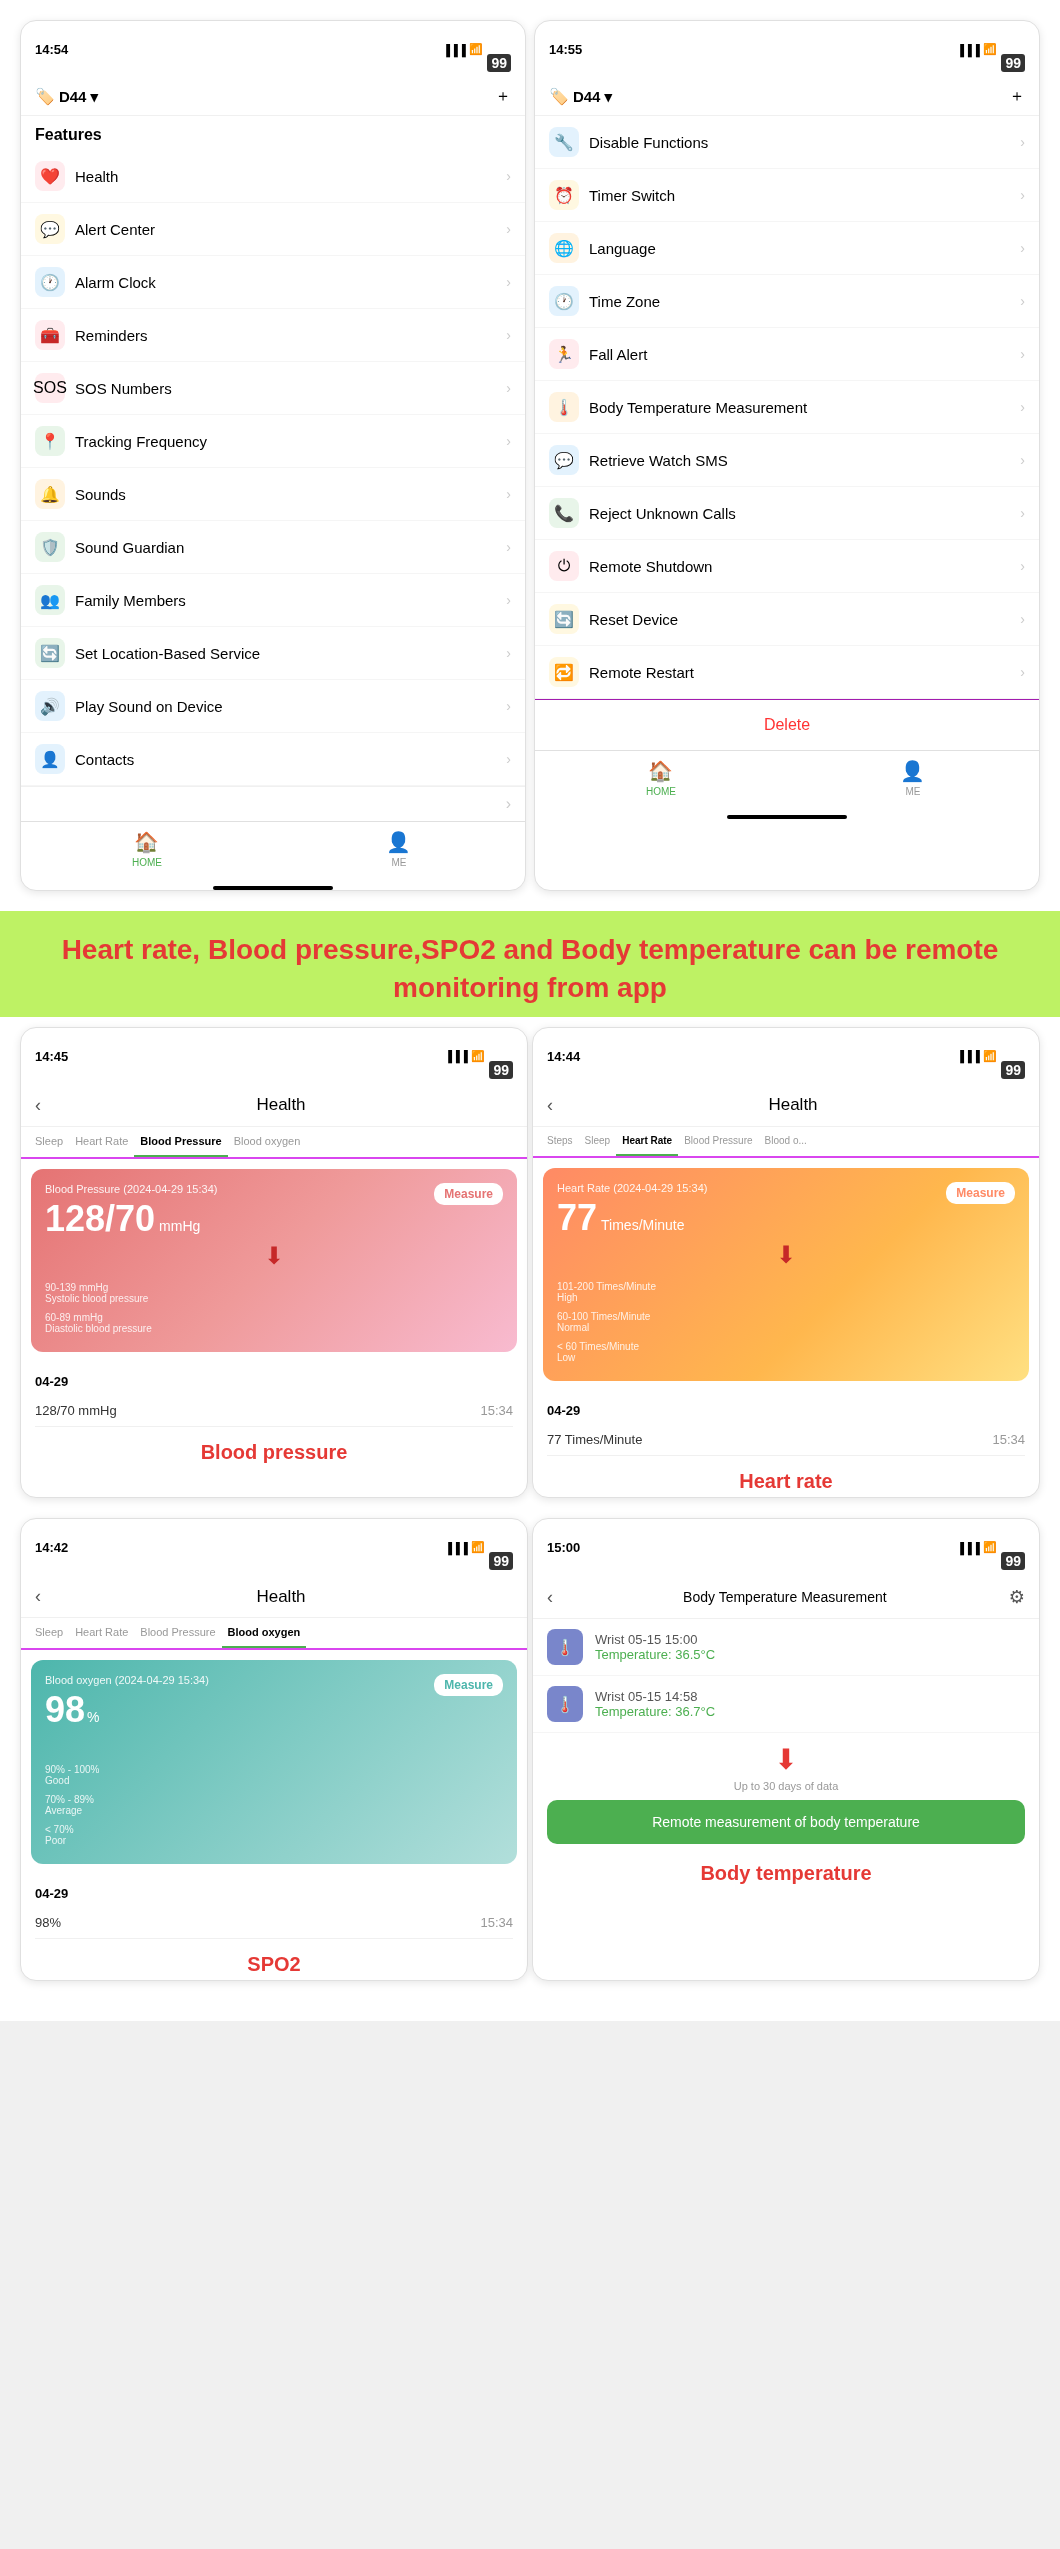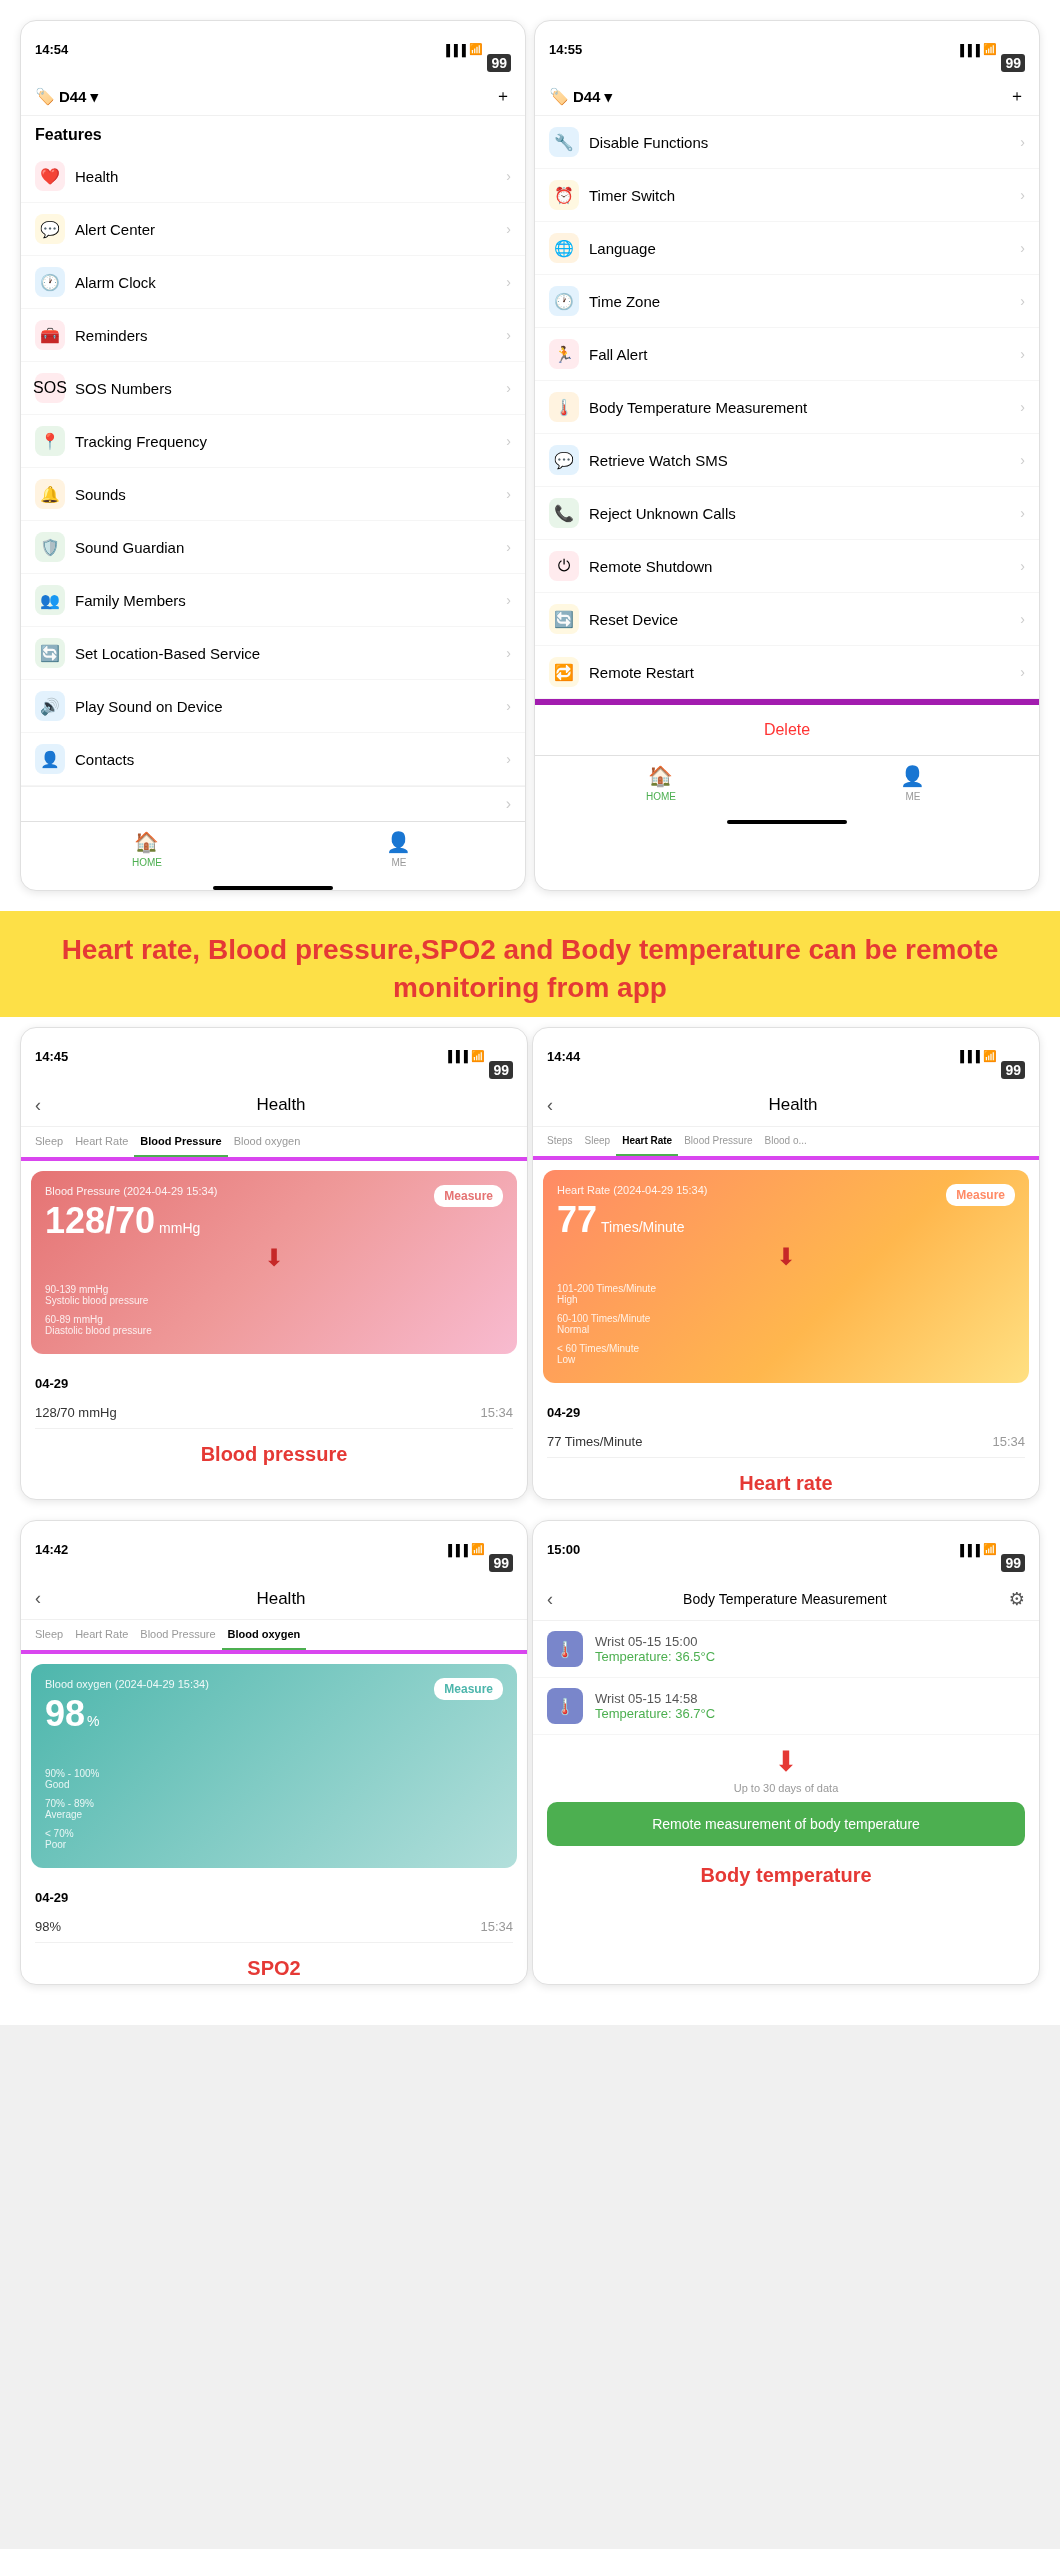--- a/index.html
+++ b/index.html
@@ -147,35 +147,35 @@
     }
 
     .delete-btn {
       display: block;
       width: 100%;
       padding: 16px;
       color: #ff3333;
       font-size: 16px;
       border: none;
       background: white;
-      border-top: 6px solid #a21caf;
+      border-top: 1px solid #a21caf;
       cursor: pointer;
     }
 
     .nav-indicator {
       width: 120px;
       height: 4px;
       background: #000;
       border-radius: 2px;
       margin: 6px auto 0;
     }
 
     
     .banner {
-      background: #fde047;
+      background: #bef264;
       padding: 20px 20px 10px;
       text-align: center;
     }
 
     .banner-text {
       font-size: 28px;
       font-weight: 900;
       color: #e53935;
       line-height: 1.35;
     }
@@ -197,21 +197,21 @@
       background: white;
       border-radius: 16px;
       border: 1px solid #e0e0e0;
       overflow: hidden;
       box-shadow: 0 2px 8px rgba(0,0,0,0.1);
     }
 
     .health-tabs {
       display: flex;
       padding: 0 8px;
-      border-bottom: 4px solid #d946ef;
+      border-bottom: 2px solid #d946ef;
       overflow: hidden;
     }
 
     .health-tab {
       padding: 8px 6px;
       font-size: 11px;
       color: #999;
       cursor: pointer;
       white-space: nowrap;
     }

